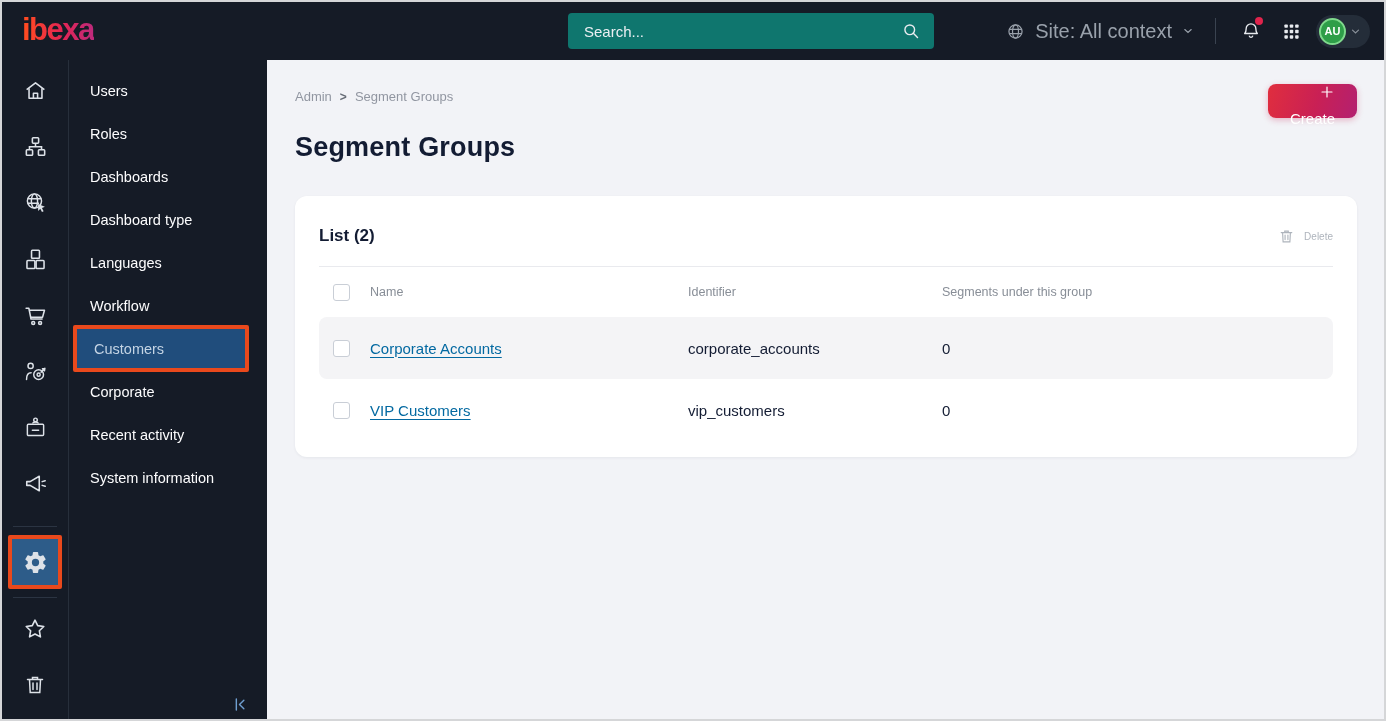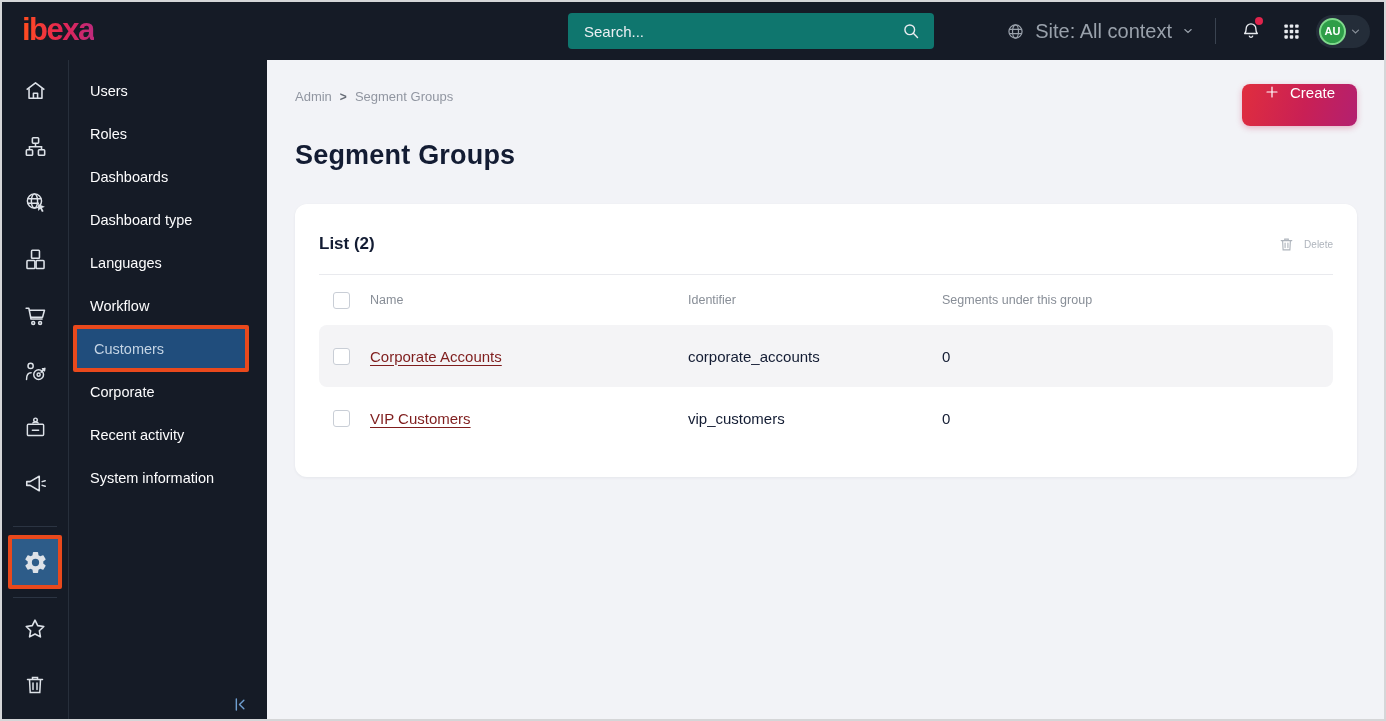--- a/index.html
+++ b/index.html
@@ -36,35 +36,35 @@
   .menupanel { width: 198px; flex: 0 0 198px; background: #151b26; padding-top: 9px; position: relative; }
   .menu-item { height: 43px; display: flex; align-items: center; padding-left: 21px; color: #fdfdfe; font-size: 14.5px; cursor: pointer; }
   .menu-item.active { background: #204d7c; border: 4px solid #e9491c; border-radius: 2px; height: 47px; margin: -2px 18px -2px 4px; padding-left: 17px; color: #c4d4e4; }
   .collapse-btn { position: absolute; bottom: 5px; right: 18px; color: #6f9fd0; cursor: pointer; display: flex; }
 
   
   .main { flex: 1; background: #f2f3f7; padding: 24px 27px 0 28px; overflow: hidden; }
   .main-header { display: flex; justify-content: space-between; align-items: flex-start; }
   .breadcrumb { font-size: 13px; color: #9196a1; padding-top: 5px; display: flex; gap: 8px; align-items: center; }
   .breadcrumb .sep { color: #666c76; font-weight: 700; font-size: 12px; }
-  .btn-create { display: flex; align-items: flex-start; gap: 10px; height: 42px; padding: 0 22px; border: none; border-radius: 8px; color: #fff; font-size: 15px; font-family: "Liberation Sans", sans-serif; cursor: pointer;
-                background: linear-gradient(105deg, #e02e3e 0%, #c92055 55%, #b32070 100%); box-shadow: 0 2px 6px rgba(200,30,80,.3); }
+  .btn-create { display: flex; align-items: flex-end; gap: 10px; height: 34px; padding: 0 22px; border: none; border-radius: 8px; color: #fff; font-size: 15px; font-family: "Liberation Sans", sans-serif; cursor: pointer;
+                background: linear-gradient(105deg, #e02e3e 0%, #c92055 55%, #b32070 100%); box-shadow: 0 2px 6px rgba(200,30,80,.3); flex-direction: column; }
   .page-title { margin-top: 14px; font-size: 27px; font-weight: 800; color: #131c33; letter-spacing: .2px; }
 
-  .card { margin-top: 33px; background: #fff; border-radius: 12px; box-shadow: 0 1px 3px rgba(20,28,50,.06); padding: 22px 24px 28px; }
+  .card { margin-top: 33px; background: #fff; border-radius: 12px; box-shadow: 0 1px 3px rgba(20,28,50,.06); padding: 22px 24px 16px; }
   .card-head { display: flex; justify-content: space-between; align-items: center; padding: 8px 0 20px; }
   .card-title { font-size: 17px; font-weight: 700; color: #131c33; }
   .btn-delete { display: flex; align-items: center; gap: 9px; background: none; border: none; color: #aeb4bc; font-size: 10px; font-family: "Liberation Sans", sans-serif; cursor: default; }
   .card-sep { height: 1px; background: #e9eaee; }
 
   .t-row { display: grid; grid-template-columns: 37px 318px 254px 1fr; align-items: center; padding-left: 14px; }
   .t-head { height: 50px; color: #888e97; font-size: 12.5px; }
   .t-body-row { height: 62px; font-size: 15px; color: #131c33; }
   .t-body-row.striped { background: #f4f4f6; border-radius: 8px; }
-  .cell-link { color: #7f1d1d; text-decoration: underline; text-underline-offset: 3px; cursor: pointer; margin-top: 14px; }
+  .cell-link { color: #0369a1; text-decoration: underline; text-underline-offset: 3px; cursor: pointer; margin-top: 14px; }
   .checkbox { width: 17px; height: 17px; border: 1.5px solid #c9ced6; border-radius: 3px; background: #fff; cursor: pointer; }
 
   svg { display: block; }
 </style>
 </head>
 <body>
 
 <div class="frame">
 
   <div class="topbar">

